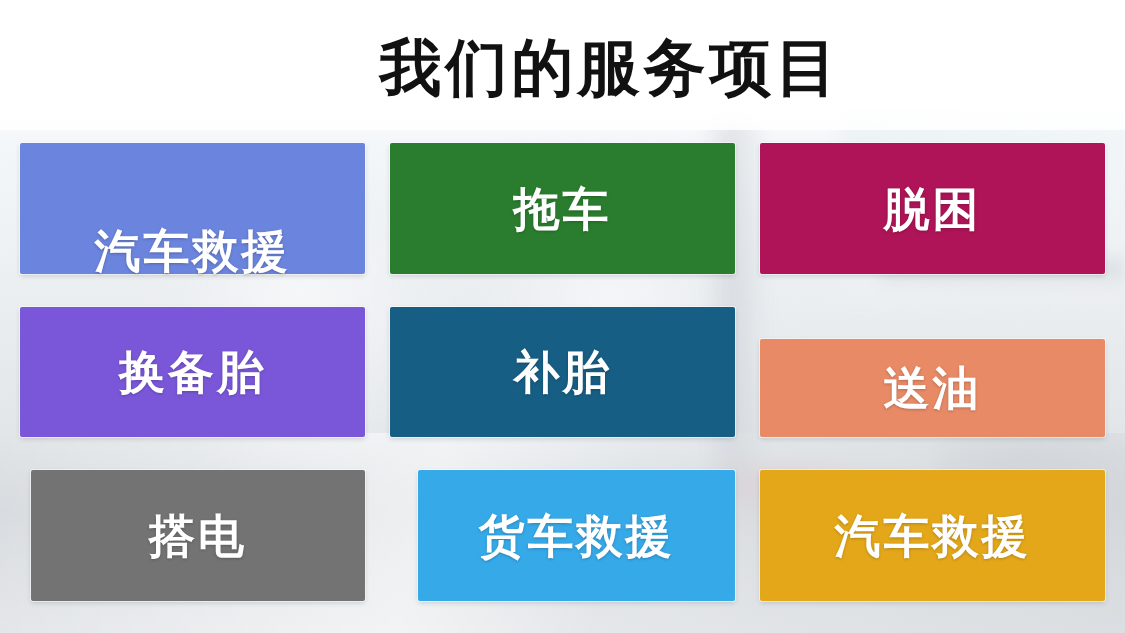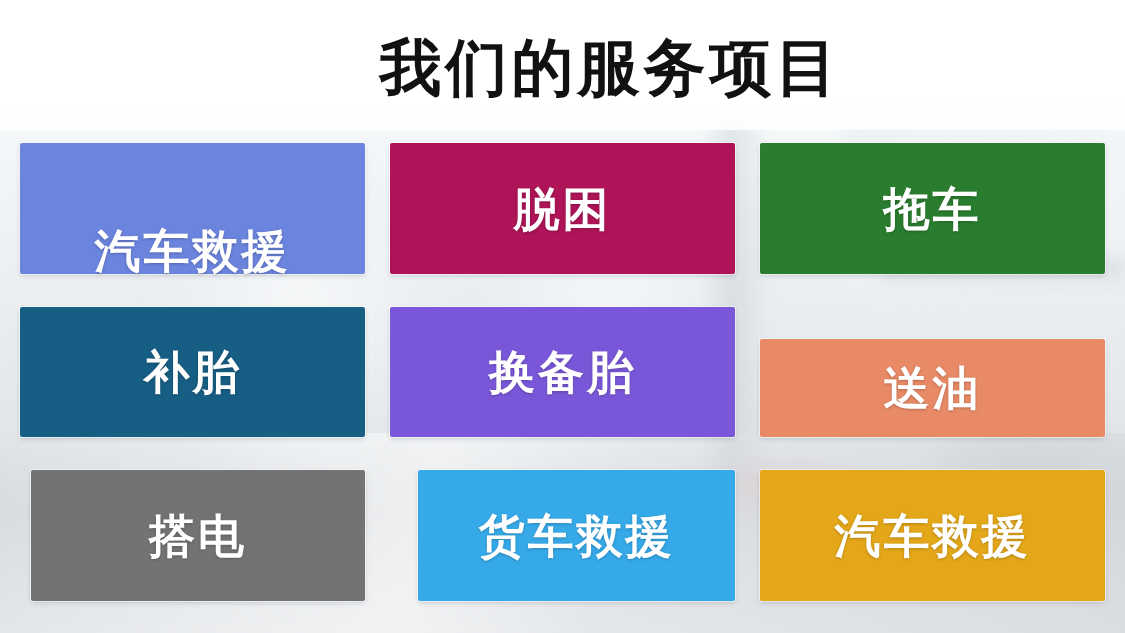--- a/index.html
+++ b/index.html
@@ -166,36 +166,36 @@
   <div class="header">
     <div class="page-title">我们的服务项目</div>
   </div>
 
   <div class="grid">
 
     <div class="tile" style="background: rgb(107, 132, 221); align-items: flex-end;">
       <span class="tile-label">汽车救援</span>
     </div>
 
+    <div class="tile" style="background: rgb(42, 125, 46);">
+      <span class="tile-label">拖车</span>
+    </div>
+
     <div class="tile" style="background: rgb(174, 20, 87);">
       <span class="tile-label">脱困</span>
     </div>
 
-    <div class="tile" style="background: rgb(42, 125, 46);">
-      <span class="tile-label">拖车</span>
+    <div class="tile" style="background: rgb(122, 87, 216);">
+      <span class="tile-label">换备胎</span>
     </div>
 
     <div class="tile" style="background: rgb(23, 94, 132);">
       <span class="tile-label">补胎</span>
     </div>
 
-    <div class="tile" style="background: rgb(122, 87, 216);">
-      <span class="tile-label">换备胎</span>
-    </div>
-
     <div class="tile" style="background: rgb(232, 138, 102); margin-top: 32px;">
       <span class="tile-label">送油</span>
     </div>
 
     <div class="tile" style="background: #737373; margin-left: 11px;">
       <span class="tile-label">搭电</span>
     </div>
 
     <div class="tile" style="background: rgb(54, 169, 232); margin-left: 28px;">
       <span class="tile-label">货车救援</span>

